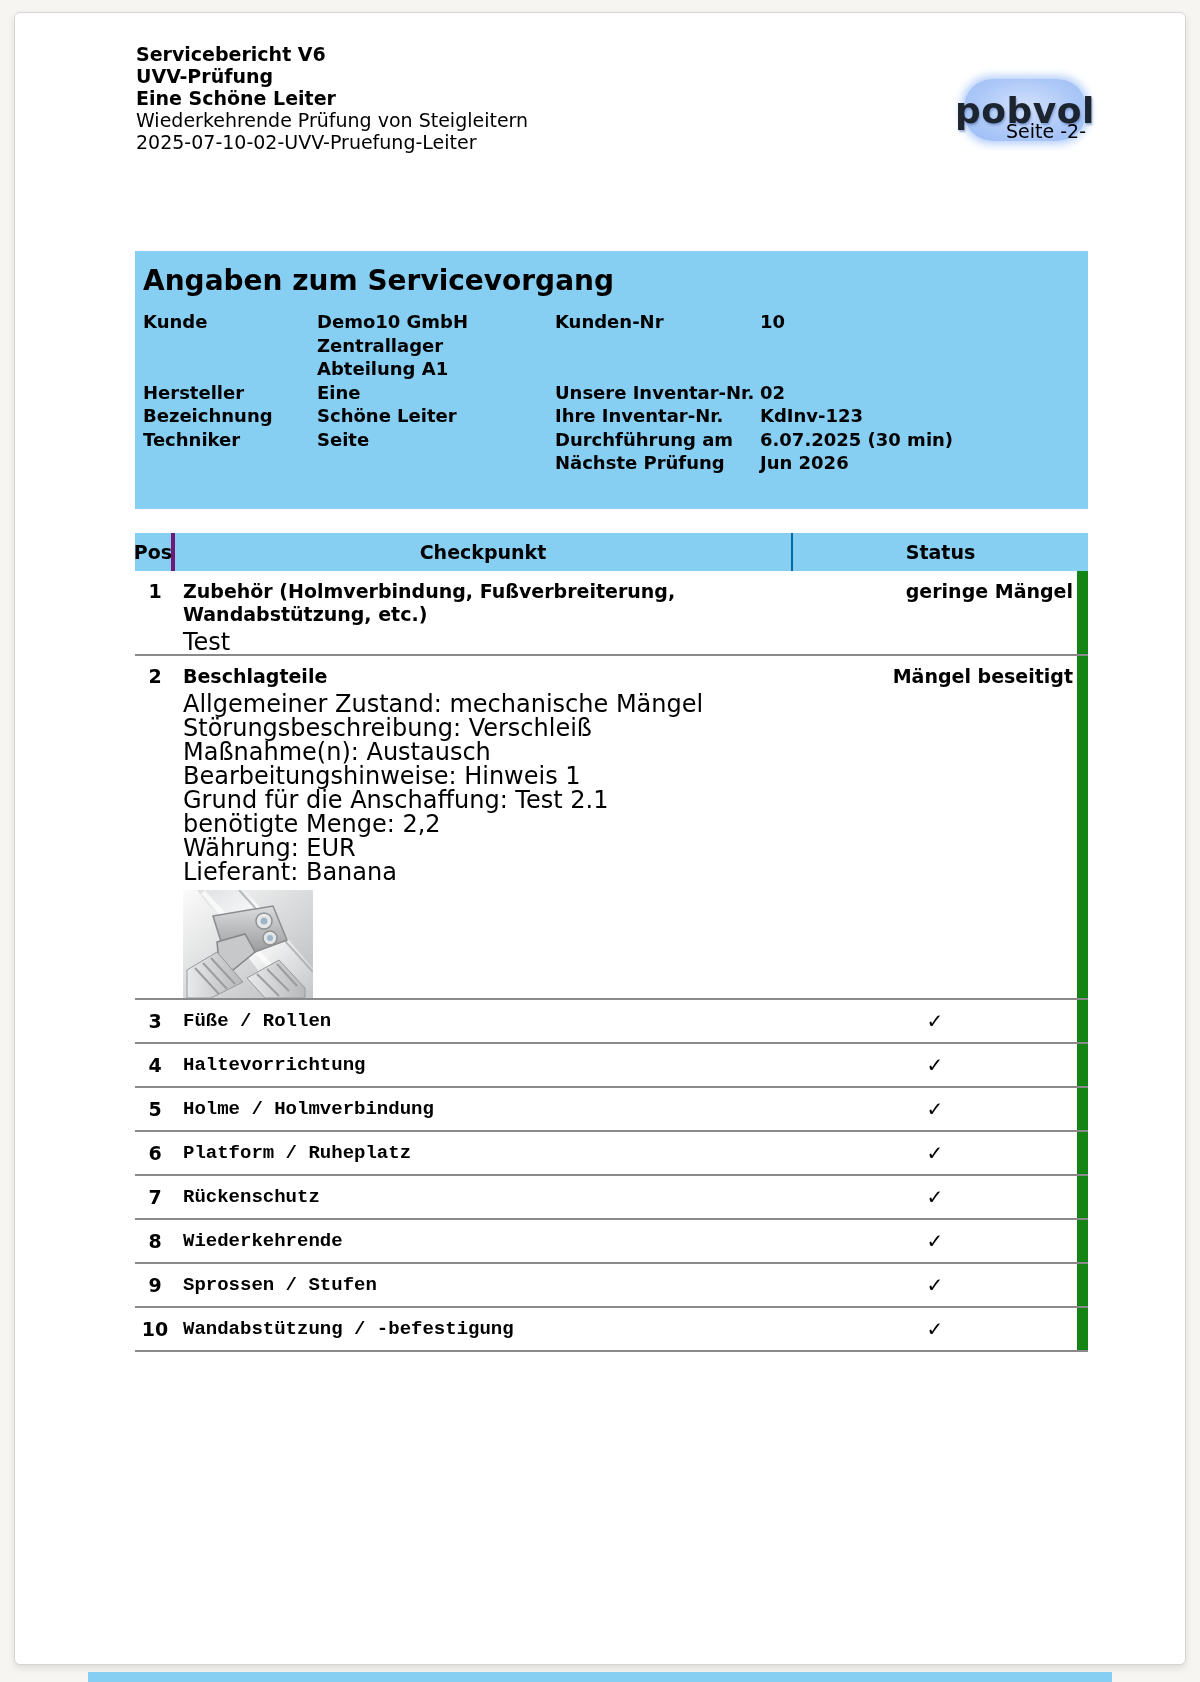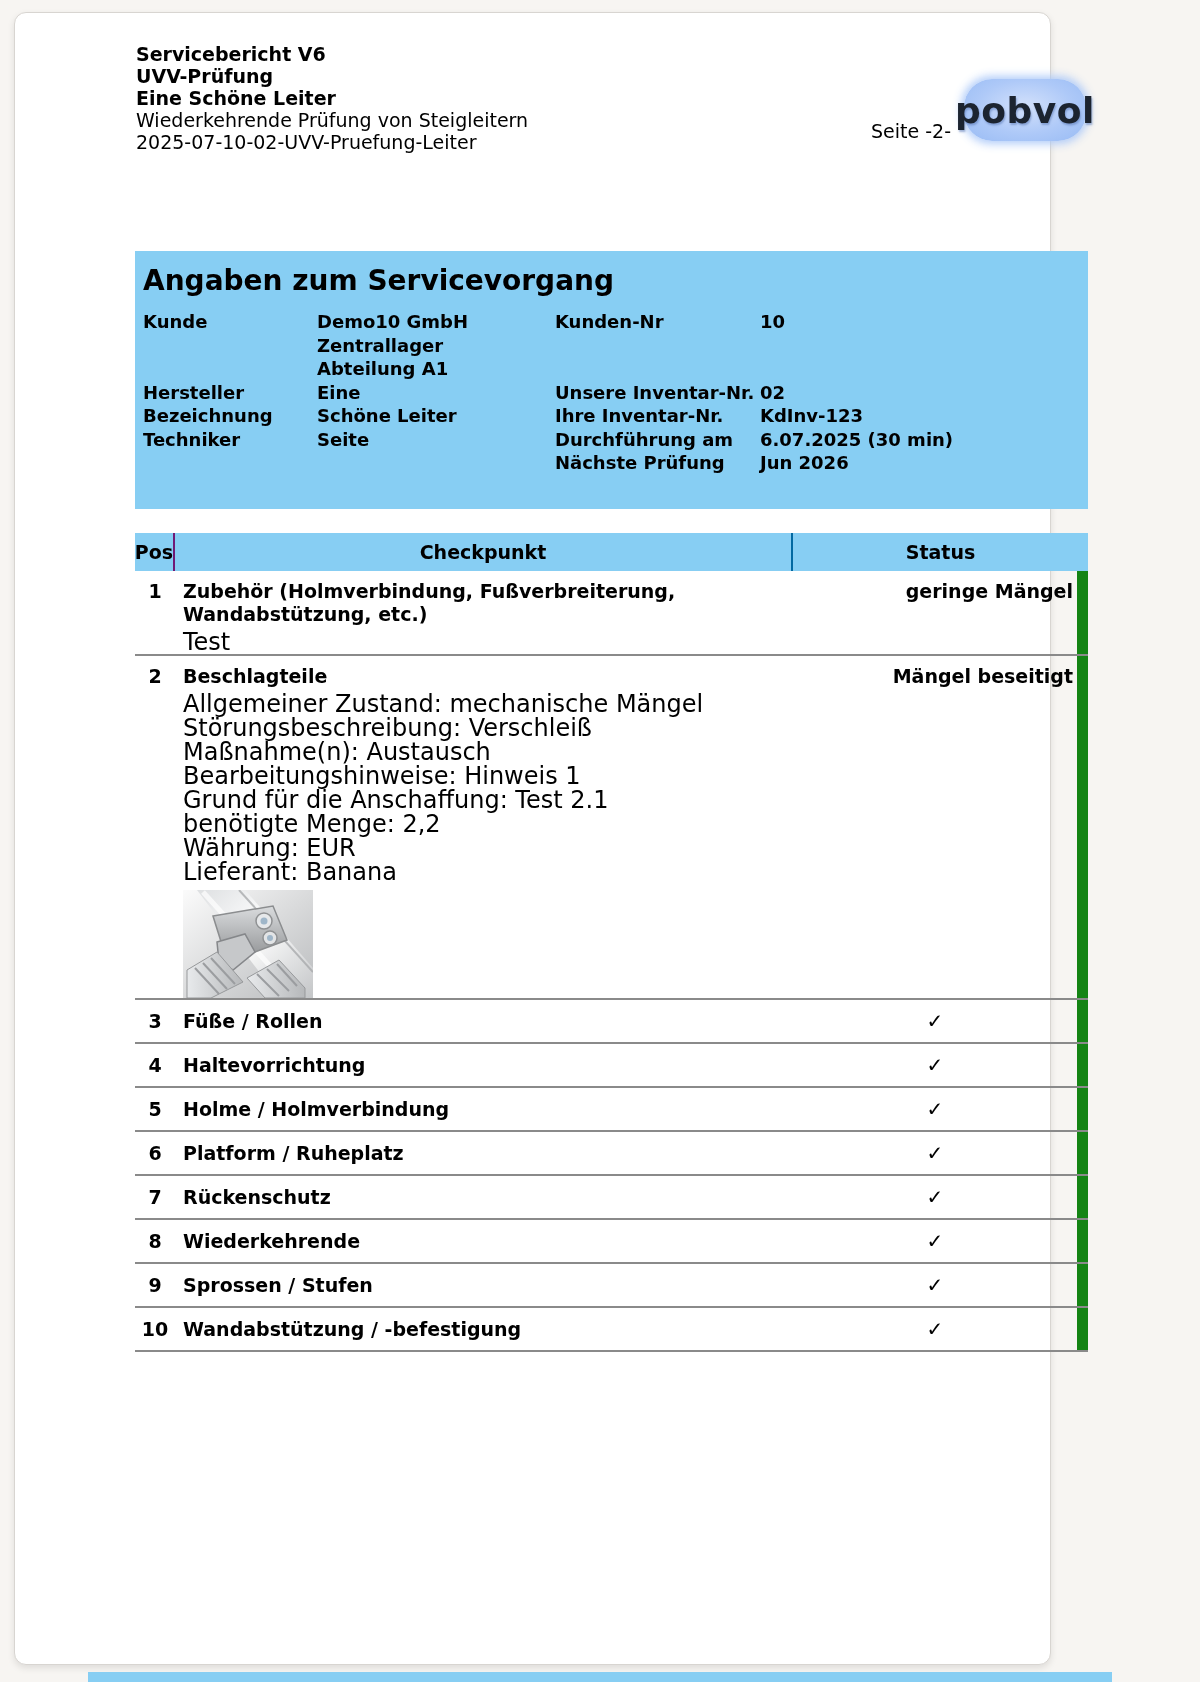--- a/index.html
+++ b/index.html
@@ -1,19 +1,19 @@
 <!DOCTYPE html>
 <html style="--blue: #87CEF3; --green: #148414;"><head>
 <meta charset="utf-8">
 <style>
   html,body{margin:0;padding:0;width:1200px;height:1682px;background:#f7f5f2;
     font-family:"DejaVu Sans","Liberation Sans",sans-serif;color:#000;overflow:hidden;}
   .viewport{position:relative;width:1200px;height:1682px;}
-  .page{position:absolute;left:14px;top:12px;width:1037px;height:1653px;background:#ffffff;
-    border:1px solid #d8d5d1;border-radius:12px;box-shadow:0 3px 7px rgba(0,0,0,0.10);box-sizing:border-box;}
+  .page{position:absolute;left:14px;top:12px;width:1172px;height:1653px;background:#ffffff;
+    border:1px solid #d8d5d1;border-radius:6px;box-shadow:0 3px 7px rgba(0,0,0,0.10);box-sizing:border-box;}
   
   .doc-header{position:absolute;left:121px;top:30px;}
   .h-bold{font-size:19px;line-height:22px;font-weight:bold;}
   .h-reg{font-size:19px;line-height:22px;font-weight:normal;}
   .logo{position:absolute;left:949px;top:30px;width:122px;height:62px;border-radius:28px;
     background:radial-gradient(ellipse at 50% 45%, #d3e1fb 0%, #aec9f8 55%, #98bbf4 100%);
     box-shadow:0 0 9px 3px rgba(170,200,248,0.9);display:flex;align-items:center;justify-content:center;margin-top:36px;}
   .logo-text{font-size:36px;font-weight:bold;color:#1c2430;letter-spacing:0.5px;
     text-shadow:1px 2px 2px rgba(90,120,180,0.55);}
   .page-num{position:absolute;top:107px;right:99px;font-size:19px;}
@@ -23,35 +23,35 @@
   .info-title{margin:0 0 13px 0;font-size:28px;line-height:32px;font-weight:bold;}
   .info-grid{display:flex;}
   .pane{display:grid;grid-template-columns:174px 1fr;grid-auto-rows:23.5px;width:419px;}
   .pane-r{grid-template-columns:205px 1fr;width:534px;}
   .fl,.fv{font-size:18px;line-height:23px;font-weight:bold;white-space:nowrap;}
   
   .table{position:absolute;left:120px;top:520px;width:953px;}
   .thead{display:grid;grid-template-columns:40px 618px 295px;height:38px;background:var(--blue,#87CEF3);
     align-items:center;}
   .th{font-size:19px;font-weight:bold;text-align:center;}
-  .th-pos{border-right:2px solid #701a75;height:100%;display:flex;align-items:center;justify-content:center;}
+  .th-pos{border-right:4px solid #701a75;height:100%;display:flex;align-items:center;justify-content:center;}
   .th-cp{border-right:2px solid #0369a1;height:100%;display:flex;align-items:center;justify-content:center;}
   #rows{border-bottom:2px solid #8a8a8a;}
   .crow{display:grid;grid-template-columns:40px 618px 284px 11px;}
   .crow + .crow{border-top:2px solid #8a8a8a;}
   .cpos{font-size:19px;font-weight:bold;text-align:center;padding-top:9px;}
   .ccontent{padding:9px 0 0 8px;}
   .cp-title{font-size:19px;line-height:23px;font-weight:bold;max-width:590px;}
   .cnotes{font-size:24px;line-height:24px;font-weight:normal;margin-top:4px;}
   .cstatus{font-size:19px;font-weight:bold;padding-top:9px;}
   .detail-row .cstatus{text-align:right;padding-right:4px;}
   .greenbar{background:var(--green,#148414);align-self:stretch;}
   .check-row{height:42px;}
   .check-row .cpos{padding-top:0;align-self:center;}
-  .check-row .ccontent{padding-top:0;padding-bottom:0;align-self:center;}
+  .check-row .ccontent{padding-top:0;padding-bottom:0;align-self:center;font-family:Liberation Mono, monospace;}
   .check-row .cstatus{padding-top:0;align-self:center;text-align:center;font-size:20px;}
   .photo{margin-top:6px;width:130px;height:108px;display:block;}
   
   .next-strip{position:absolute;left:88px;top:1672px;width:1024px;height:10px;background:var(--blue,#87CEF3);}
 </style>
 </head>
 <body>
 
 <div class="viewport">
   <div class="page">

